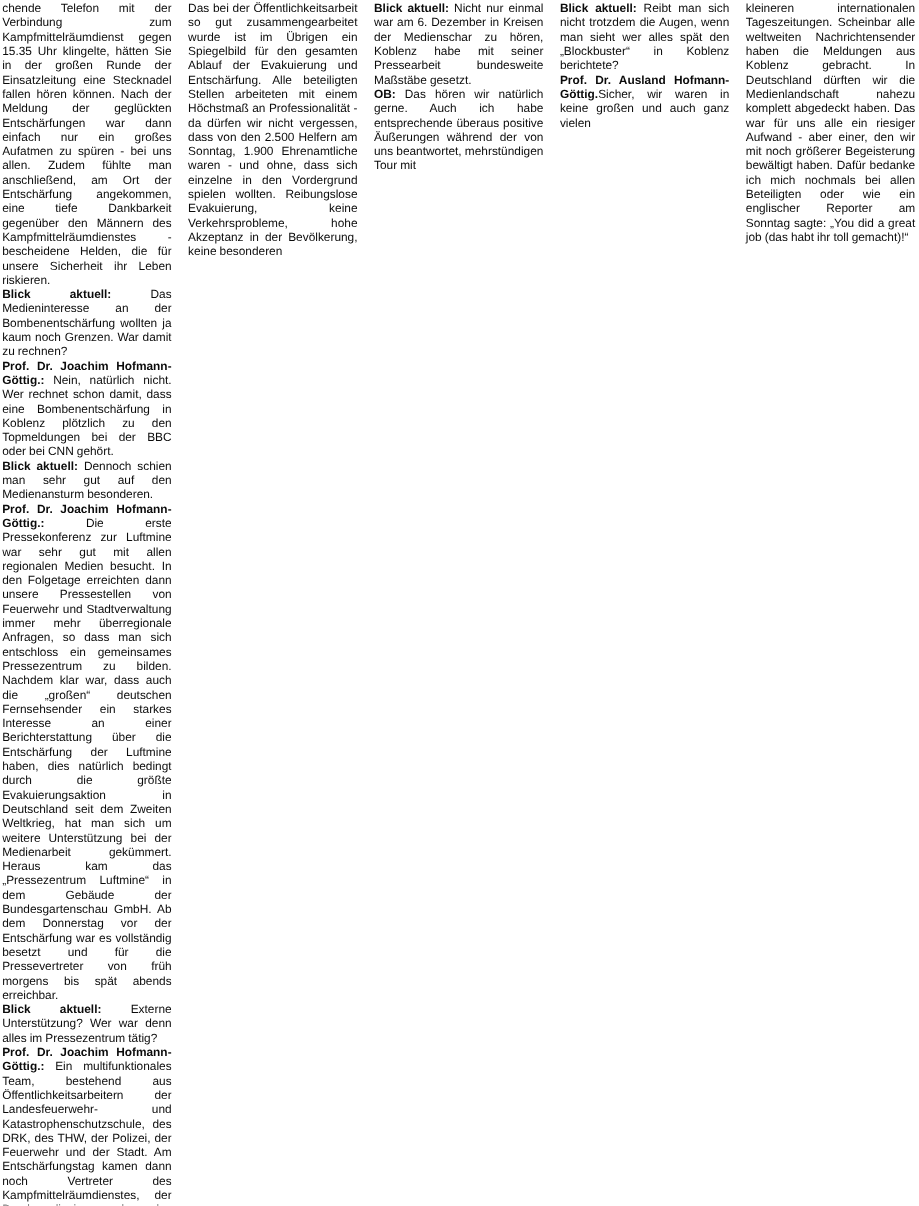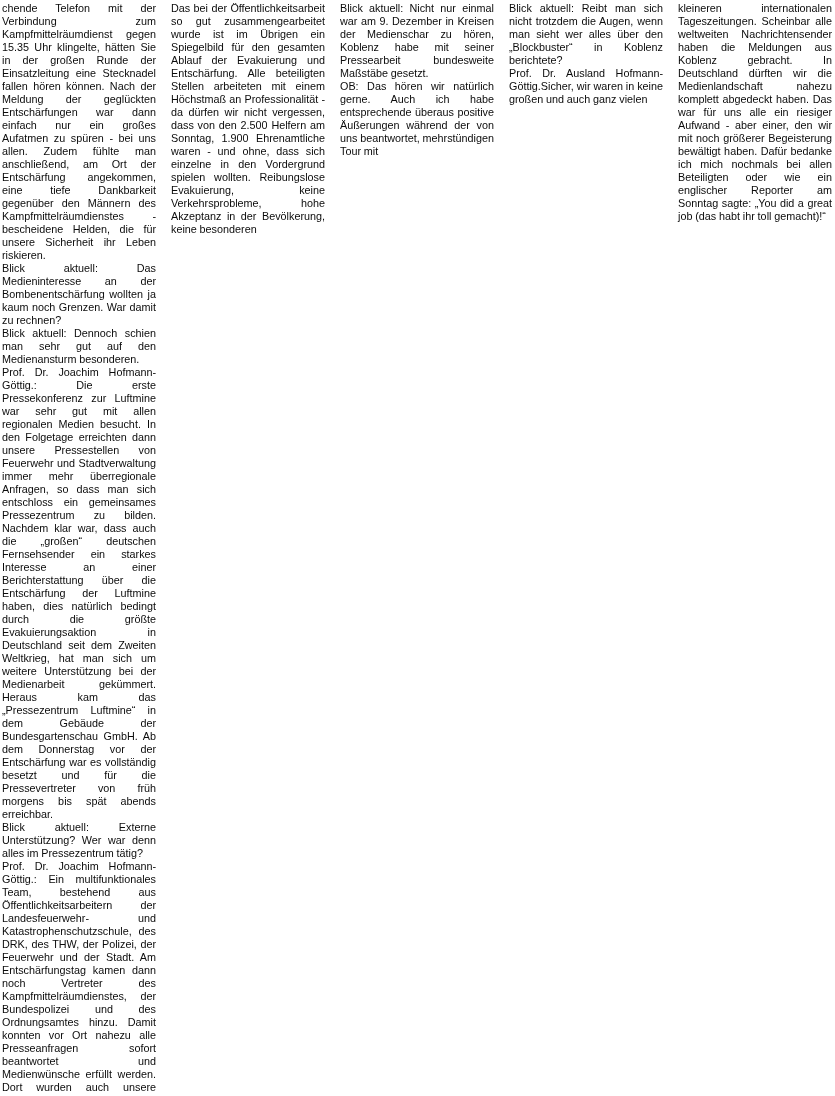--- a/index.html
+++ b/index.html
@@ -21,48 +21,49 @@
     width: 154px;
     font-size: 10.8px;
     line-height: 13px;
     color: #0b0b0b;
     text-align: justify;
     hyphens: auto;
     -webkit-hyphens: auto;
     word-spacing: -0.2px;
   }
   .col p { margin: 0; padding: 0; }
-  .lead { font-weight: 400; }
+  .lead { font-weight: 700; }
   .col-full { height: 1094px; overflow: hidden; }
 </style>
 </head>
 <body>
 
 <div class="page">
 
   <div class="col col-full" lang="de">
     <p><span>chende Telefon mit der Verbindung zum Kampfmittelräumdienst gegen 15.35 Uhr klingelte, hätten Sie in der großen Runde der Einsatzleitung eine Stecknadel fallen hören können. Nach der Meldung der geglückten Entschärfungen war dann einfach nur ein großes Aufatmen zu spüren - bei uns allen. Zudem fühlte man anschließend, am Ort der Entschärfung angekommen, eine tiefe Dankbarkeit gegenüber den Männern des Kampfmittelräumdienstes - bescheidene Helden, die für unsere Sicherheit ihr Leben riskieren.</span></p>
     <p><span class="lead">Blick aktuell:</span><span> Das Medieninteresse an der Bombenentschärfung wollten ja kaum noch Grenzen. War damit zu rechnen?</span></p>
+    <p><span class="lead">Prof. Dr. Joachim Hofmann-Göttig.:</span><span> Nein, natürlich nicht. Wer rechnet schon damit, dass eine Bombenentschärfung in Koblenz plötzlich zu den Topmeldungen bei der BBC oder bei CNN gehört.</span></p>
     <p><span class="lead">Blick aktuell:</span><span> Dennoch schien man sehr gut auf den Medienansturm besonderen.</span></p>
     <p><span class="lead">Prof. Dr. Joachim Hofmann-Göttig.:</span><span> Die erste Pressekonferenz zur Luftmine war sehr gut mit allen regionalen Medien besucht. In den Folgetage erreichten dann unsere Pressestellen von Feuerwehr und Stadtverwaltung immer mehr überregionale Anfragen, so dass man sich entschloss ein gemeinsames Pressezentrum zu bilden. Nachdem klar war, dass auch die „großen“ deutschen Fernsehsender ein starkes Interesse an einer Berichterstattung über die Entschärfung der Luftmine haben, dies natürlich bedingt durch die größte Evakuierungsaktion in Deutschland seit dem Zweiten Weltkrieg, hat man sich um weitere Unterstützung bei der Medienarbeit gekümmert. Heraus kam das „Pressezentrum Luftmine“ in dem Gebäude der Bundesgartenschau GmbH. Ab dem Donnerstag vor der Entschärfung war es vollständig besetzt und für die Pressevertreter von früh morgens bis spät abends erreichbar.</span></p>
     <p><span class="lead">Blick aktuell:</span><span> Externe Unterstützung? Wer war denn alles im Pressezentrum tätig?</span></p>
     <p><span class="lead">Prof. Dr. Joachim Hofmann-Göttig.:</span><span> Ein multifunktionales Team, bestehend aus Öffentlichkeitsarbeitern der Landesfeuerwehr- und Katastrophenschutzschule, des DRK, des THW, der Polizei, der Feuerwehr und der Stadt. Am Entschärfungstag kamen dann noch Vertreter des Kampfmittelräumdienstes, der Bundespolizei und des Ordnungsamtes hinzu. Damit konnten vor Ort nahezu alle Presseanfragen sofort beantwortet und Medienwünsche erfüllt werden. Dort wurden auch unsere Pressekonferenzen abgehalten. Ein richtiger Anlaufpunkt für die Presse war das - zum Fragen, Arbeiten, Aufwärmen oder Plaudern.</span></p>
   </div>
 
   <div class="col" lang="de">
     <p><span>Das bei der Öffentlichkeitsarbeit so gut zusammengearbeitet wurde ist im Übrigen ein Spiegelbild für den gesamten Ablauf der Evakuierung und Entschärfung. Alle beteiligten Stellen arbeiteten mit einem Höchstmaß an Professionalität - da dürfen wir nicht vergessen, dass von den 2.500 Helfern am Sonntag, 1.900 Ehrenamtliche waren - und ohne, dass sich einzelne in den Vordergrund spielen wollten. Reibungslose Evakuierung, keine Verkehrsprobleme, hohe Akzeptanz in der Bevölkerung, keine besonderen</span></p>
   </div>
 
   <div class="col" lang="de">
-    <p><span class="lead">Blick aktuell:</span><span> Nicht nur einmal war am 9. Dezember in Kreisen der Medienschar zu hören, Koblenz habe mit seiner Pressearbeit bundesweite Maßstäbe gesetzt.</span></p>
+    <p><span class="lead">Blick aktuell:</span><span> Nicht nur einmal war am 6. Dezember in Kreisen der Medienschar zu hören, Koblenz habe mit seiner Pressearbeit bundesweite Maßstäbe gesetzt.</span></p>
     <p><span class="lead">OB:</span><span> Das hören wir natürlich gerne. Auch ich habe entsprechende überaus positive Äußerungen während der von uns beantwortet, mehrstündigen Tour mit</span></p>
   </div>
 
   <div class="col" lang="de">
-    <p><span class="lead">Blick aktuell:</span><span> Reibt man sich nicht trotzdem die Augen, wenn man sieht wer alles über den „Blockbuster“ in Koblenz berichtete?</span></p>
+    <p><span class="lead">Blick aktuell:</span><span> Reibt man sich nicht trotzdem die Augen, wenn man sieht wer alles spät den „Blockbuster“ in Koblenz berichtete?</span></p>
     <p><span class="lead">Prof. Dr. Ausland Hofmann-Göttig.</span><span>Sicher, wir waren in keine großen und auch ganz vielen</span></p>
   </div>
 
   <div class="col" lang="de">
     <p><span>kleineren internationalen Tageszeitungen. Scheinbar alle weltweiten Nachrichtensender haben die Meldungen aus Koblenz gebracht. In Deutschland dürften wir die Medienlandschaft nahezu komplett abgedeckt haben. Das war für uns alle ein riesiger Aufwand - aber einer, den wir mit noch größerer Begeisterung bewältigt haben. Dafür bedanke ich mich nochmals bei allen Beteiligten oder wie ein englischer Reporter am Sonntag sagte: „You did a great job (das habt ihr toll gemacht)!“</span></p>
   </div>
 
 </div>
 
 </body></html>

